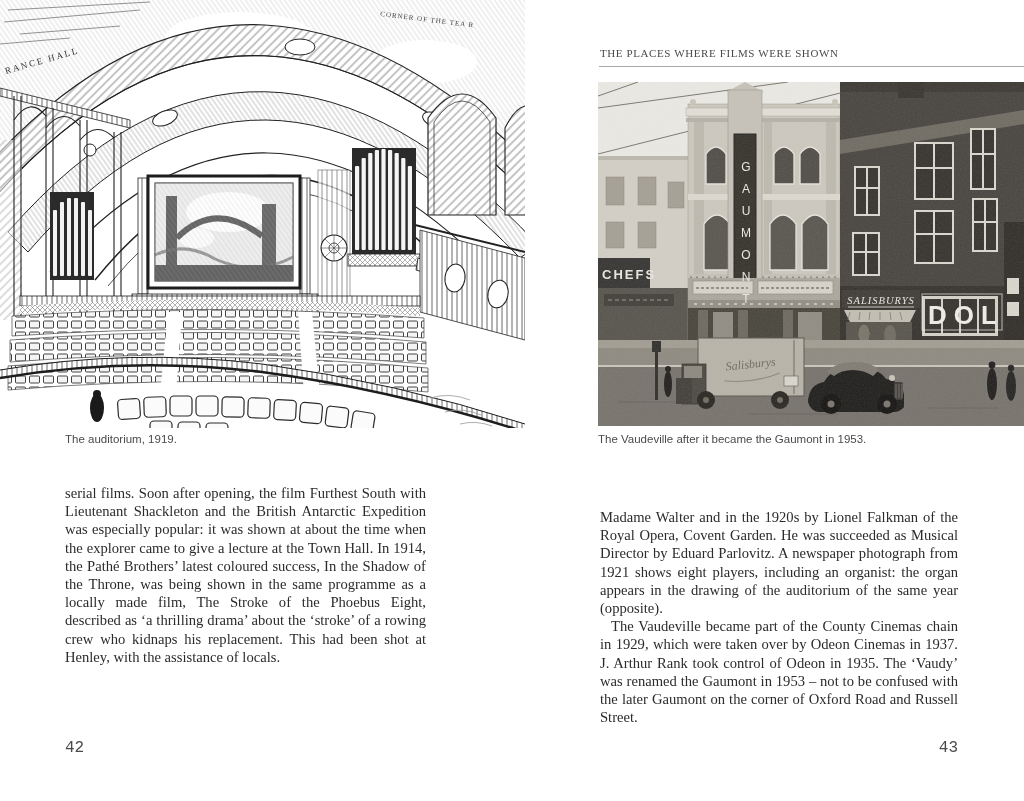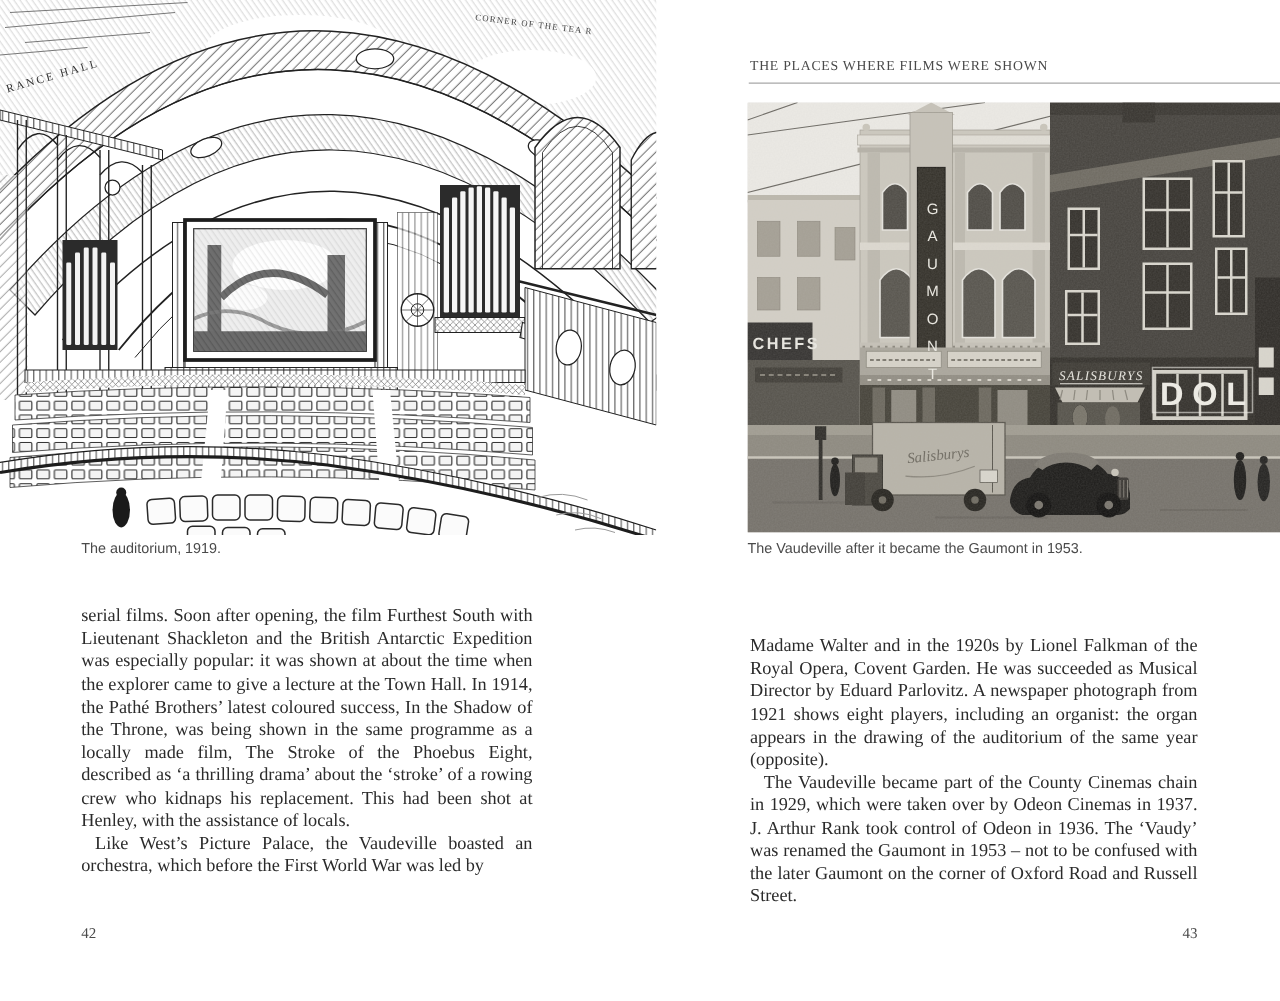--- a/index.html
+++ b/index.html
@@ -23,21 +23,21 @@
   .bodycol{
     top:484px;text-align:justify;color:#2b2b2b;
     font-size:14.6px;line-height:18.2px;
   }
   .bodycol p{margin:0;}
   .bodycol p.indent{text-indent:11px;}
   .it{}
   .col-left{left:65px;width:361px;}
   .col-right{left:600px;width:358px;margin-top:24px;}
   .pagenum{
-    top:739px;font-family:Liberation Serif, serif;font-size:12px;color:#4a4a4a;
+    top:739px;font-family:Liberation Mono, monospace;font-size:16px;color:#4a4a4a;
   }
   .pn-left{left:65px;}
   .pn-right{left:898px;width:60px;text-align:right;}
   .engraving{left:0px;top:0px;width:525px;height:428px;}
   .photo{left:598px;top:82px;width:426px;height:344px;}
   .gaumont-sign{
     left:736px;top:146px;height:182px;width:20px;
     writing-mode:vertical-rl;text-orientation:upright;
     font-family:"Liberation Sans", sans-serif;font-size:12px;letter-spacing:8px;
     color:#e9e7e0;text-align:center;line-height:20px;
@@ -197,21 +197,20 @@
 
   <text x="6" y="74" font-family="Liberation Serif, serif" font-size="9" letter-spacing="2" fill="#333" transform="rotate(-16 6 74)">RANCE HALL</text>
   <text x="380" y="16" font-family="Liberation Serif, serif" font-size="7" letter-spacing="1" fill="#444" transform="rotate(7 380 16)">CORNER OF THE TEA R</text>
 </svg>
 </div>
 
 <div class="abs caption cap-left">The auditorium, 1919.</div>
 
 <div class="abs bodycol col-left">
     <p><span>serial films. Soon after opening, the film </span><span class="it">Furthest South with Lieutenant Shackleton and the British Antarctic Expedition</span><span> was especially popular: it was shown at about the time when the explorer came to give a lecture at the Town Hall. In 1914, the Pathé Brothers’ latest coloured success, </span><span class="it">In the Shadow of the Throne</span><span>, was being shown in the same programme as a locally made film, </span><span class="it">The Stroke of the Phoebus Eight</span><span>, described as ‘a thrilling drama’ about the ‘stroke’ of a rowing crew who kidnaps his replacement. This had been shot at Henley, with the assistance of locals.</span></p>
-    <p class="indent"><span>Like West’s Picture Palace, the Vaudeville boasted an orchestra, which before the First World War was led by</span></p>
   </div>
 
 <div class="abs pagenum pn-left">42</div>
 
 <div class="abs runhead">THE PLACES WHERE FILMS WERE SHOWN</div>
 <div class="abs headrule"></div>
 
 <div class="abs photo">
 <svg width="426" height="344" viewBox="0 0 426 344" xmlns="http://www.w3.org/2000/svg">
   <defs>
@@ -383,16 +382,16 @@
   <rect width="426" height="344" filter="url(#noise)"></rect>
 </svg>
 </div>
 
 <div class="abs gaumont-sign">GAUMONT</div>
 
 <div class="abs caption cap-right">The Vaudeville after it became the Gaumont in 1953.</div>
 
 <div class="abs bodycol col-right">
     <p><span>Madame Walter and in the 1920s by Lionel Falkman of the Royal Opera, Covent Garden. He was succeeded as Musical Director by Eduard Parlovitz. A newspaper photograph from 1921 shows eight players, including an organist: the organ appears in the drawing of the auditorium of the same year (opposite).</span></p>
-    <p class="indent"><span>The Vaudeville became part of the County Cinemas chain in 1929, which were taken over by Odeon Cinemas in 1937. J. Arthur Rank took control of Odeon in 1936. The ‘Vaudy’ was renamed the Gaumont in 1953 – not to be confused with the later Gaumont on the corner of Oxford Road and Russell Street.</span></p>
+    <p class="indent"><span>The Vaudeville became part of the County Cinemas chain in 1929, which were taken over by Odeon Cinemas in 1937. J. Arthur Rank took control of Odeon in 1935. The ‘Vaudy’ was renamed the Gaumont in 1953 – not to be confused with the later Gaumont on the corner of Oxford Road and Russell Street.</span></p>
   </div>
 
 <div class="abs pagenum pn-right">43</div>
 
 </body></html>

